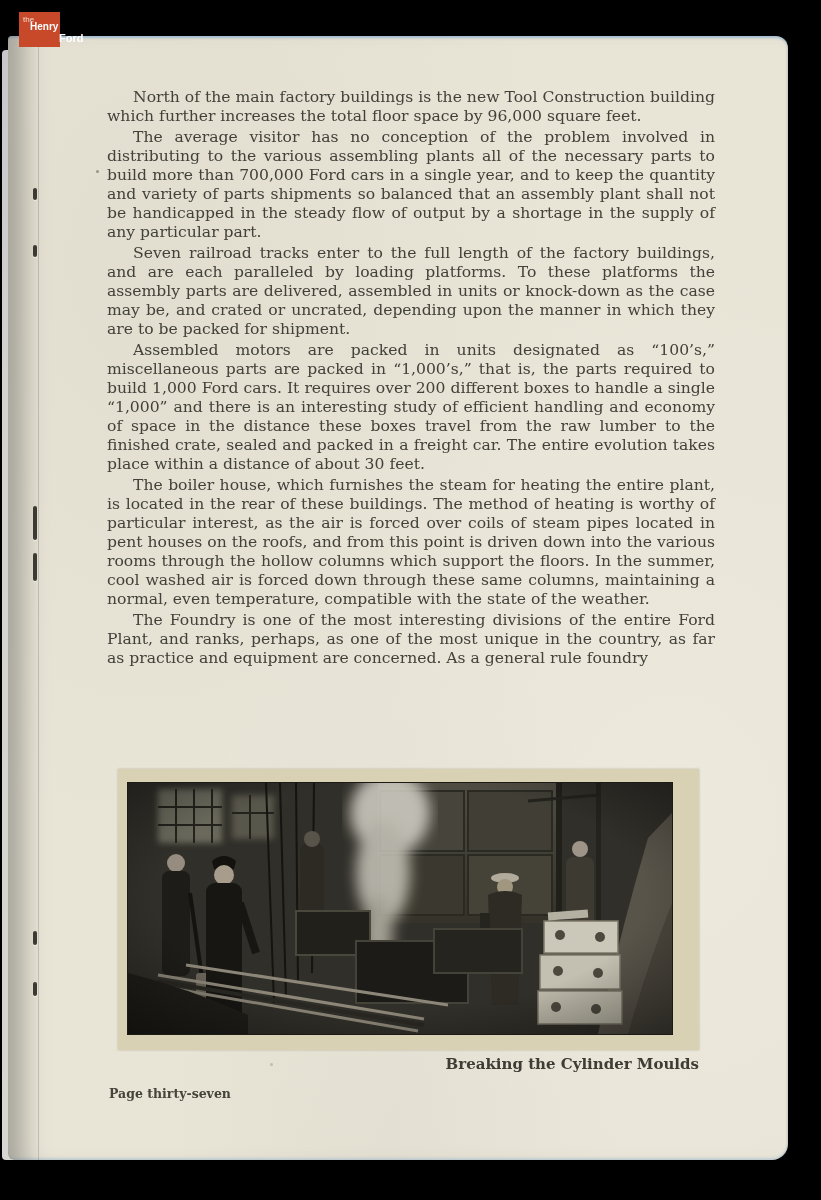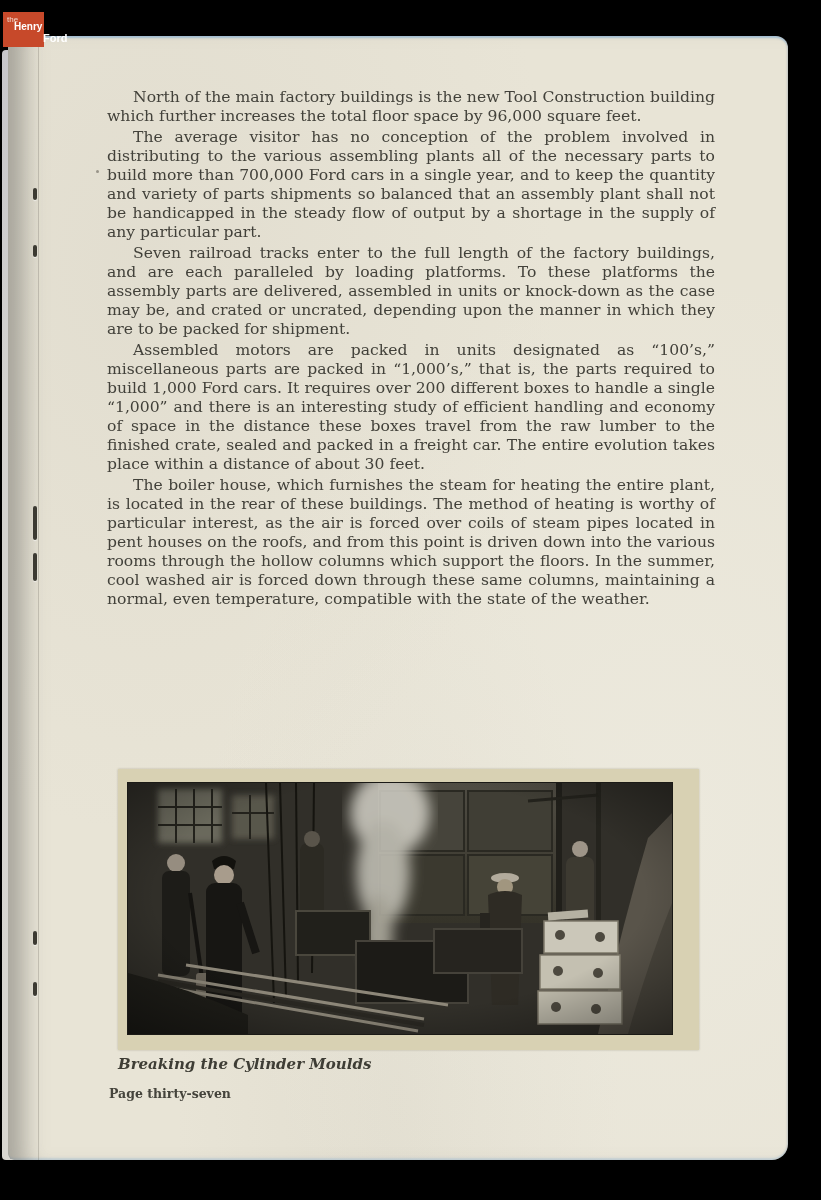--- a/index.html
+++ b/index.html
@@ -36,21 +36,21 @@
     background:rgba(95,90,80,.25);
   }
   .staple{
     position:absolute;left:25px;width:4px;
     background:#3c3a32;border-radius:2px;
     box-shadow:0 1px 1px rgba(255,255,255,.6);
   }
   .speck{position:absolute;width:3px;height:3px;border-radius:50%;background:rgba(80,76,66,.5);}
   
   .logo-badge{
-    position:absolute;left:3px;top:12px;width:41px;height:35px;
+    position:absolute;left:19px;top:12px;width:41px;height:35px;
     background:#c7492a;color:#fff;z-index:5;
     font-family:"Liberation Sans", sans-serif;
     line-height:1;
   }
   .logo-the{position:absolute;left:4px;top:4px;font-size:8px;font-weight:400;color:#f2ddd2;}
   .logo-henry{position:absolute;left:11px;top:10px;font-size:10px;font-weight:bold;}
   .logo-ford{position:absolute;left:4px;top:21px;font-size:11px;font-weight:bold;padding-left:36px;}
   
   .text-block{
     position:absolute;left:99px;top:52px;width:608px;
@@ -65,22 +65,22 @@
     background:#d8d1b3;
     box-shadow:0 0 2px rgba(120,112,90,.4);
   }
   .photo-frame{
     position:absolute;left:9px;top:13px;width:544px;height:251px;
     border:1px solid #1b1a16;background:#34322c;
   }
   .photo-frame svg{display:block;}
   .caption{
     position:absolute;left:110px;top:1019px;width:581px;
-    text-align:left;
-    font-style:italic;font-weight:bold;
+    text-align:right;
+    font-weight:bold;
     font-size:15px;color:#3e3d35;
   }
   .footer-label{
     position:absolute;left:101px;top:1050px;
     font-weight:bold;
     font-size:12.5px;color:#45443c;
   }
 </style>
 </head>
 <body>
@@ -100,20 +100,21 @@
   <div class="speck" style="left:88px;top:134px;"></div>
   <div class="speck" style="left:462px;top:540px;opacity:.5;"></div>
   <div class="speck" style="left:262px;top:1027px;opacity:.5;"></div>
 
   <div class="text-block">
     <p>North of the main factory buildings is the new Tool Construction building which further increases the total floor space by 96,000 square feet.</p>
     <p>The average visitor has no conception of the problem involved in distributing to the various assembling plants all of the necessary parts to build more than 700,000 Ford cars in a single year, and to keep the quantity and variety of parts shipments so balanced that an assembly plant shall not be handicapped in the steady flow of output by a shortage in the supply of any particular part.</p>
     <p>Seven railroad tracks enter to the full length of the factory buildings, and are each paralleled by loading platforms.  To these platforms the assembly parts are delivered, assembled in units or knock-down as the case may be, and crated or uncrated, depending upon the manner in which they are to be packed for shipment.</p>
     <p>Assembled motors are packed in units designated as “100’s,” miscellaneous parts are packed in “1,000’s,” that is, the parts required to build 1,000 Ford cars.  It requires over 200 different boxes to handle a single “1,000” and there is an interesting study of efficient handling and economy of space in the distance these boxes travel from the raw lumber to the finished crate, sealed and packed in a freight car.  The entire evolution takes place within a distance of about 30 feet.</p>
     <p>The boiler house, which furnishes the steam for heating the entire plant, is located in the rear of these buildings.  The method of heating is worthy of particular interest, as the air is forced over coils of steam pipes located in pent houses on the roofs, and from this point is driven down into the various rooms through the hollow columns which support the floors.  In the summer, cool washed air is forced down through these same columns, maintaining a normal, even temperature, compatible with the state of the weather.</p>
+    <p>The Foundry is one of the most interesting divisions of the entire Ford Plant, and ranks, perhaps, as one of the most unique in the country, as far as practice and equipment are concerned.  As a general rule foundry</p>
   </div>
 
   <div class="photo-mat">
     <div class="photo-frame">
       <svg width="544" height="251" viewBox="0 0 544 251" xmlns="http://www.w3.org/2000/svg">
         <defs>
           <filter id="blur7">
               <feGaussianBlur stdDeviation="7"></feGaussianBlur>
             </filter>
           <filter id="blur3">

